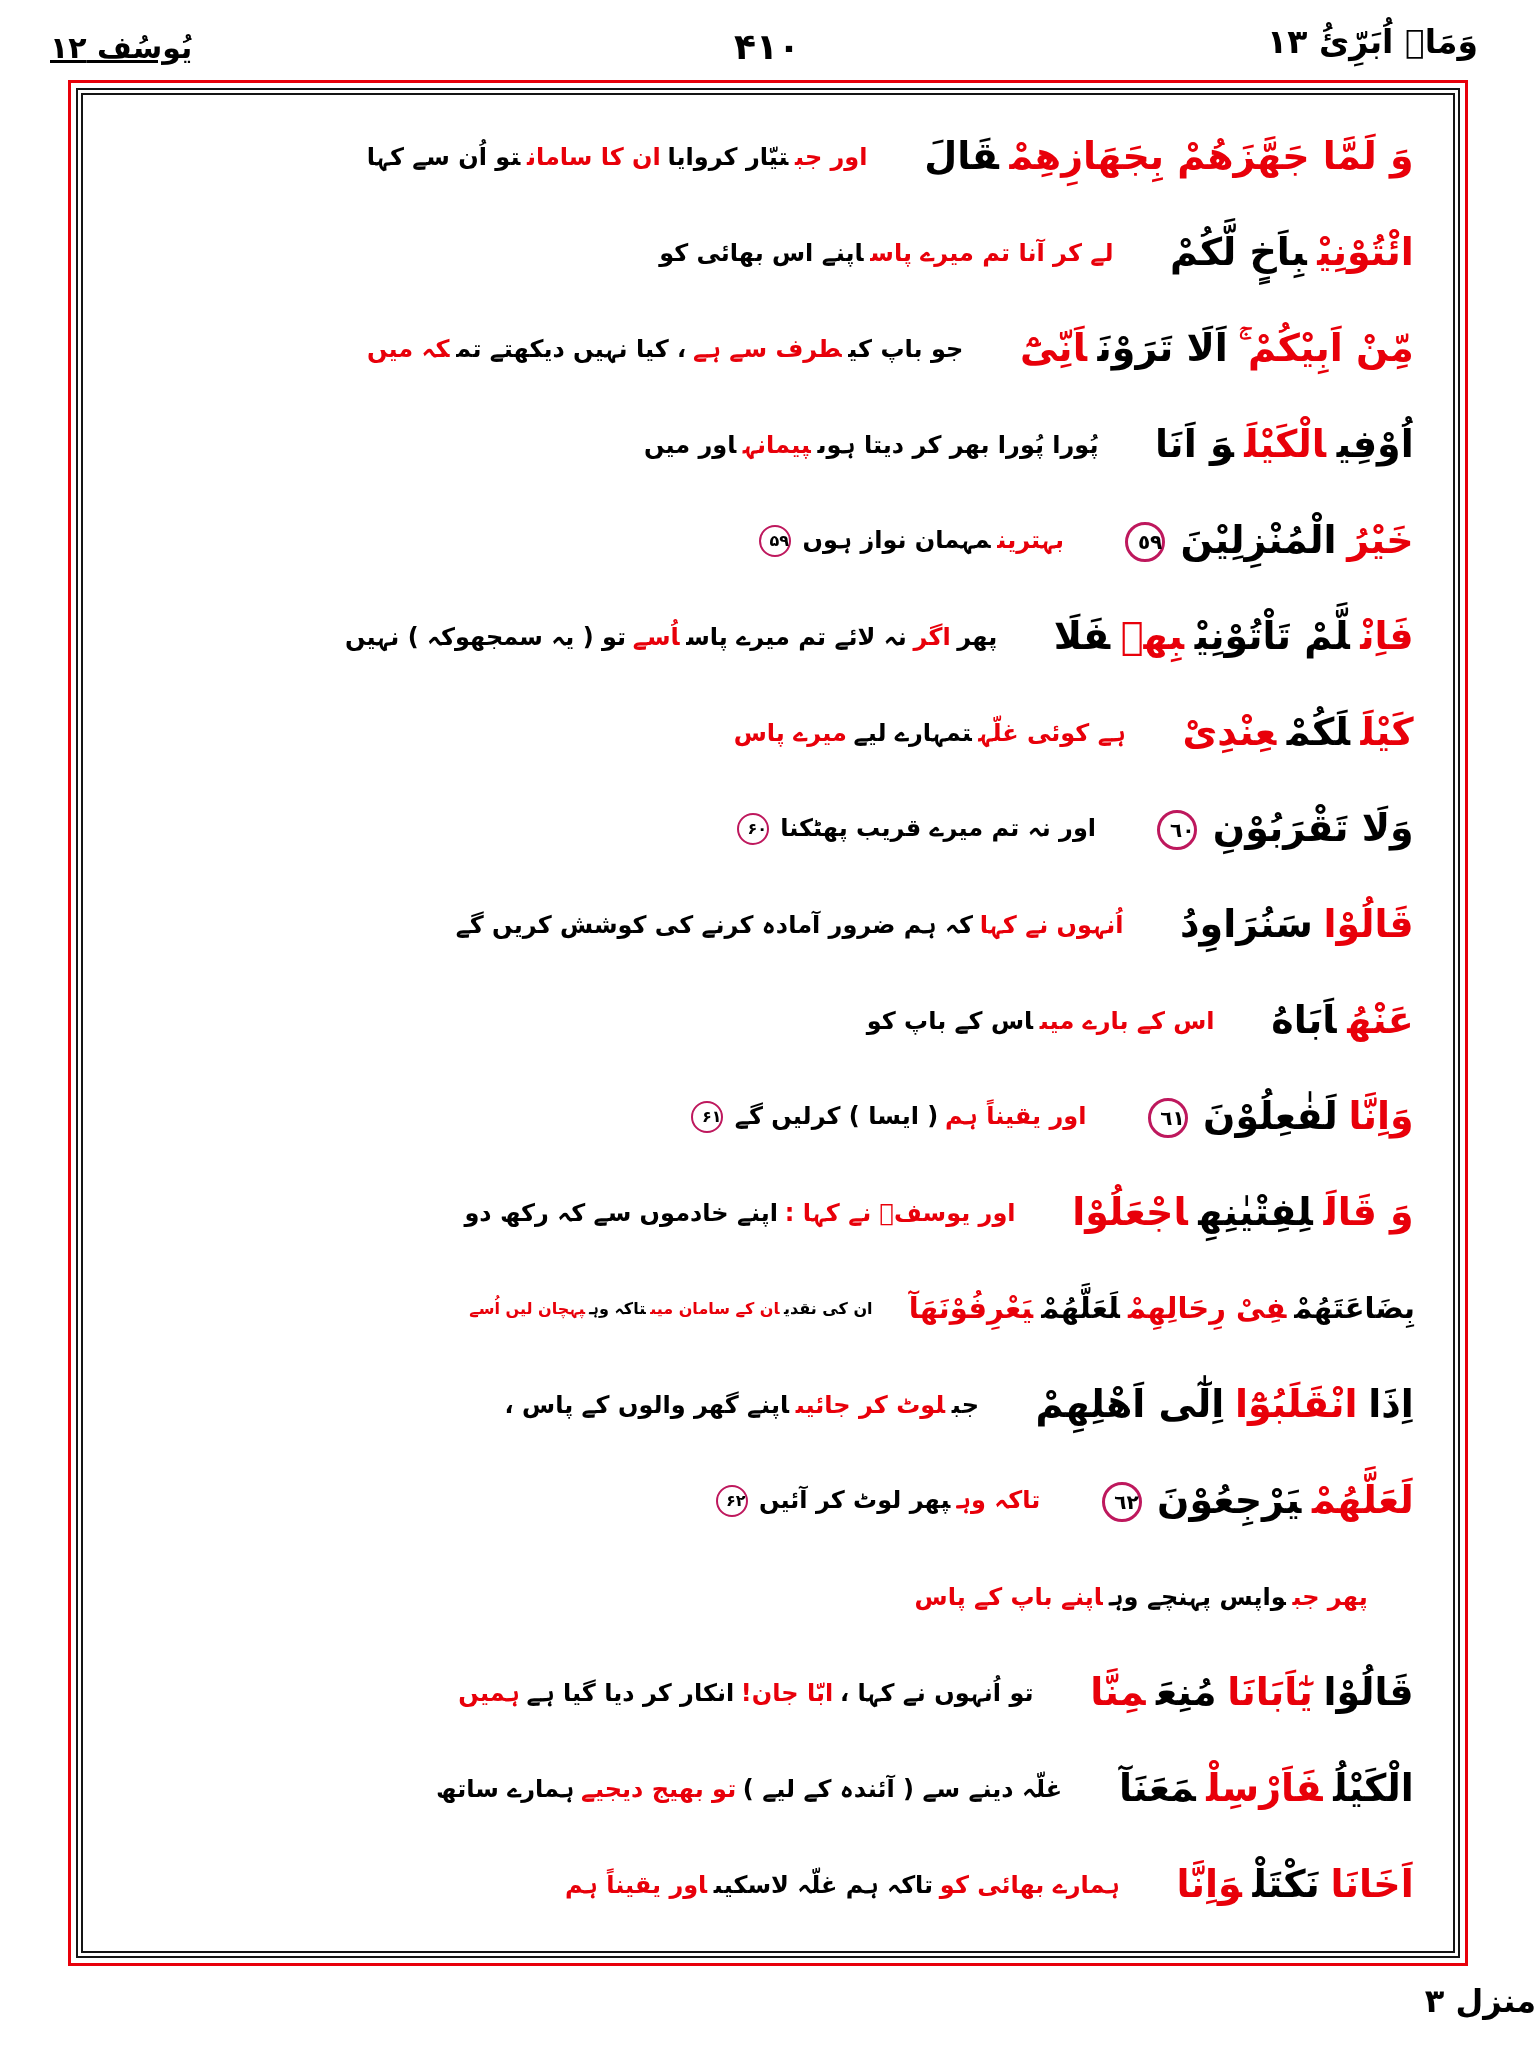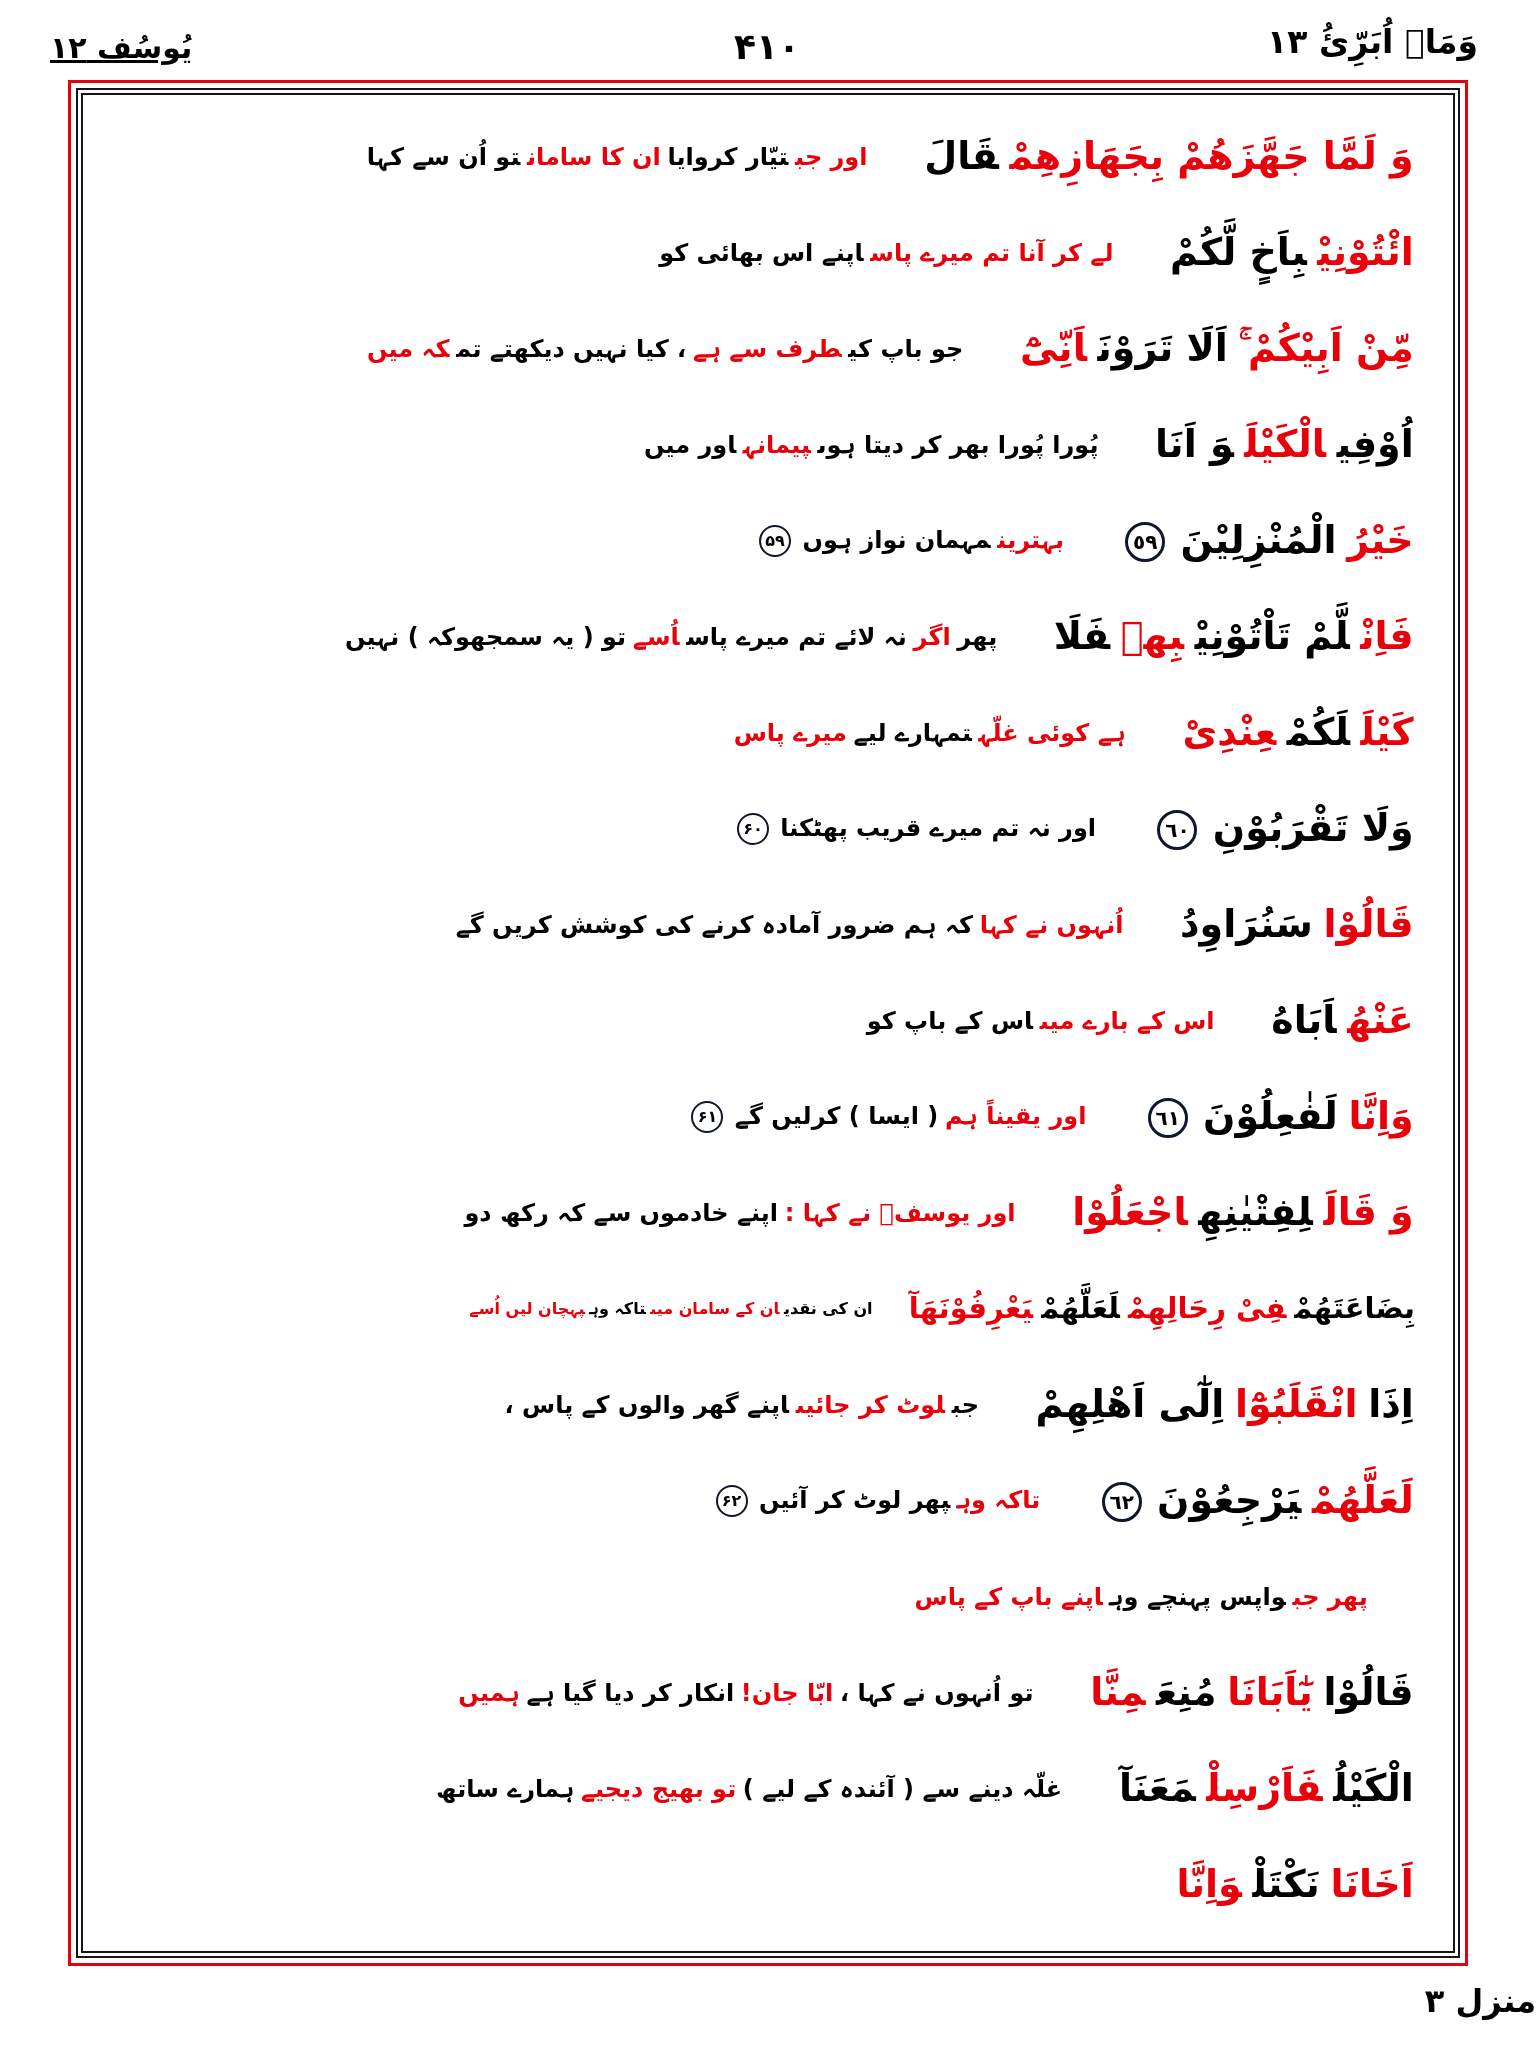--- a/index.html
+++ b/index.html
@@ -44,22 +44,22 @@
   .urdu{
     flex:1;white-space:nowrap;font-size:24px;font-weight:bold;color:#000;
     text-align:right;padding-right:48px;line-height:1.2;
   }
   .row:nth-child(13) .arabic{font-size:29px;}
   .row:nth-child(13) .urdu{font-size:16px;padding-right:30px;}
   .seg{margin:0 0.14em;}
   .red{color:#e8000a;}
   .ayah{
     display:inline-block;box-sizing:border-box;
-    width:40px;height:40px;border:3px solid #0f172a;border-radius:50%;
-    font-size:20px;line-height:34px;text-align:center;color:#000;
+    width:40px;height:40px;border:3px solid #be185d;border-radius:50%;
+    font-size:20px;line-height:34px;color:#000;
     vertical-align:middle;margin:0 10px;font-weight:bold;
   }
   .urdu .ayah{width:32px;height:32px;border-width:2px;font-size:16px;line-height:28px;margin:0 8px;}
   
   .footer{
     position:absolute;left:9px;right:0;top:1982px;text-align:right;
   }
   .footer span{font-size:32px;font-weight:bold;color:#000;}
 </style>
 </head>
@@ -140,20 +140,21 @@
         <div class="row">
           <div class="arabic"><span class="seg">قَالُوْا</span><span class="seg red">یٰٓاَبَانَا</span><span class="seg">مُنِعَ</span><span class="seg red">مِنَّا</span></div>
           <div class="urdu"><span class="seg">تو اُنہوں نے کہا ،</span><span class="seg red">ابّا جان!</span><span class="seg">انکار کر دیا گیا ہے</span><span class="seg red">ہمیں</span></div>
         </div>
         <div class="row">
           <div class="arabic"><span class="seg">الْكَیْلُ</span><span class="seg red">فَاَرْسِلْ</span><span class="seg">مَعَنَآ</span></div>
           <div class="urdu"><span class="seg">غلّہ دینے سے ( آئندہ کے لیے )</span><span class="seg red">تو بھیج دیجیے</span><span class="seg">ہمارے ساتھ</span></div>
         </div>
         <div class="row">
           <div class="arabic"><span class="seg red">اَخَانَا</span><span class="seg">نَكْتَلْ</span><span class="seg red">وَاِنَّا</span></div>
+          <div class="urdu"><span class="seg red">ہمارے بھائی کو</span><span class="seg">تاکہ ہم غلّہ لاسکیں</span><span class="seg red">اور یقیناً ہم</span></div>
         </div>
       </div>
   </div>
 </div>
 
 <div class="footer">
   <span>منزل ۳</span>
 </div>
 
 </body></html>

